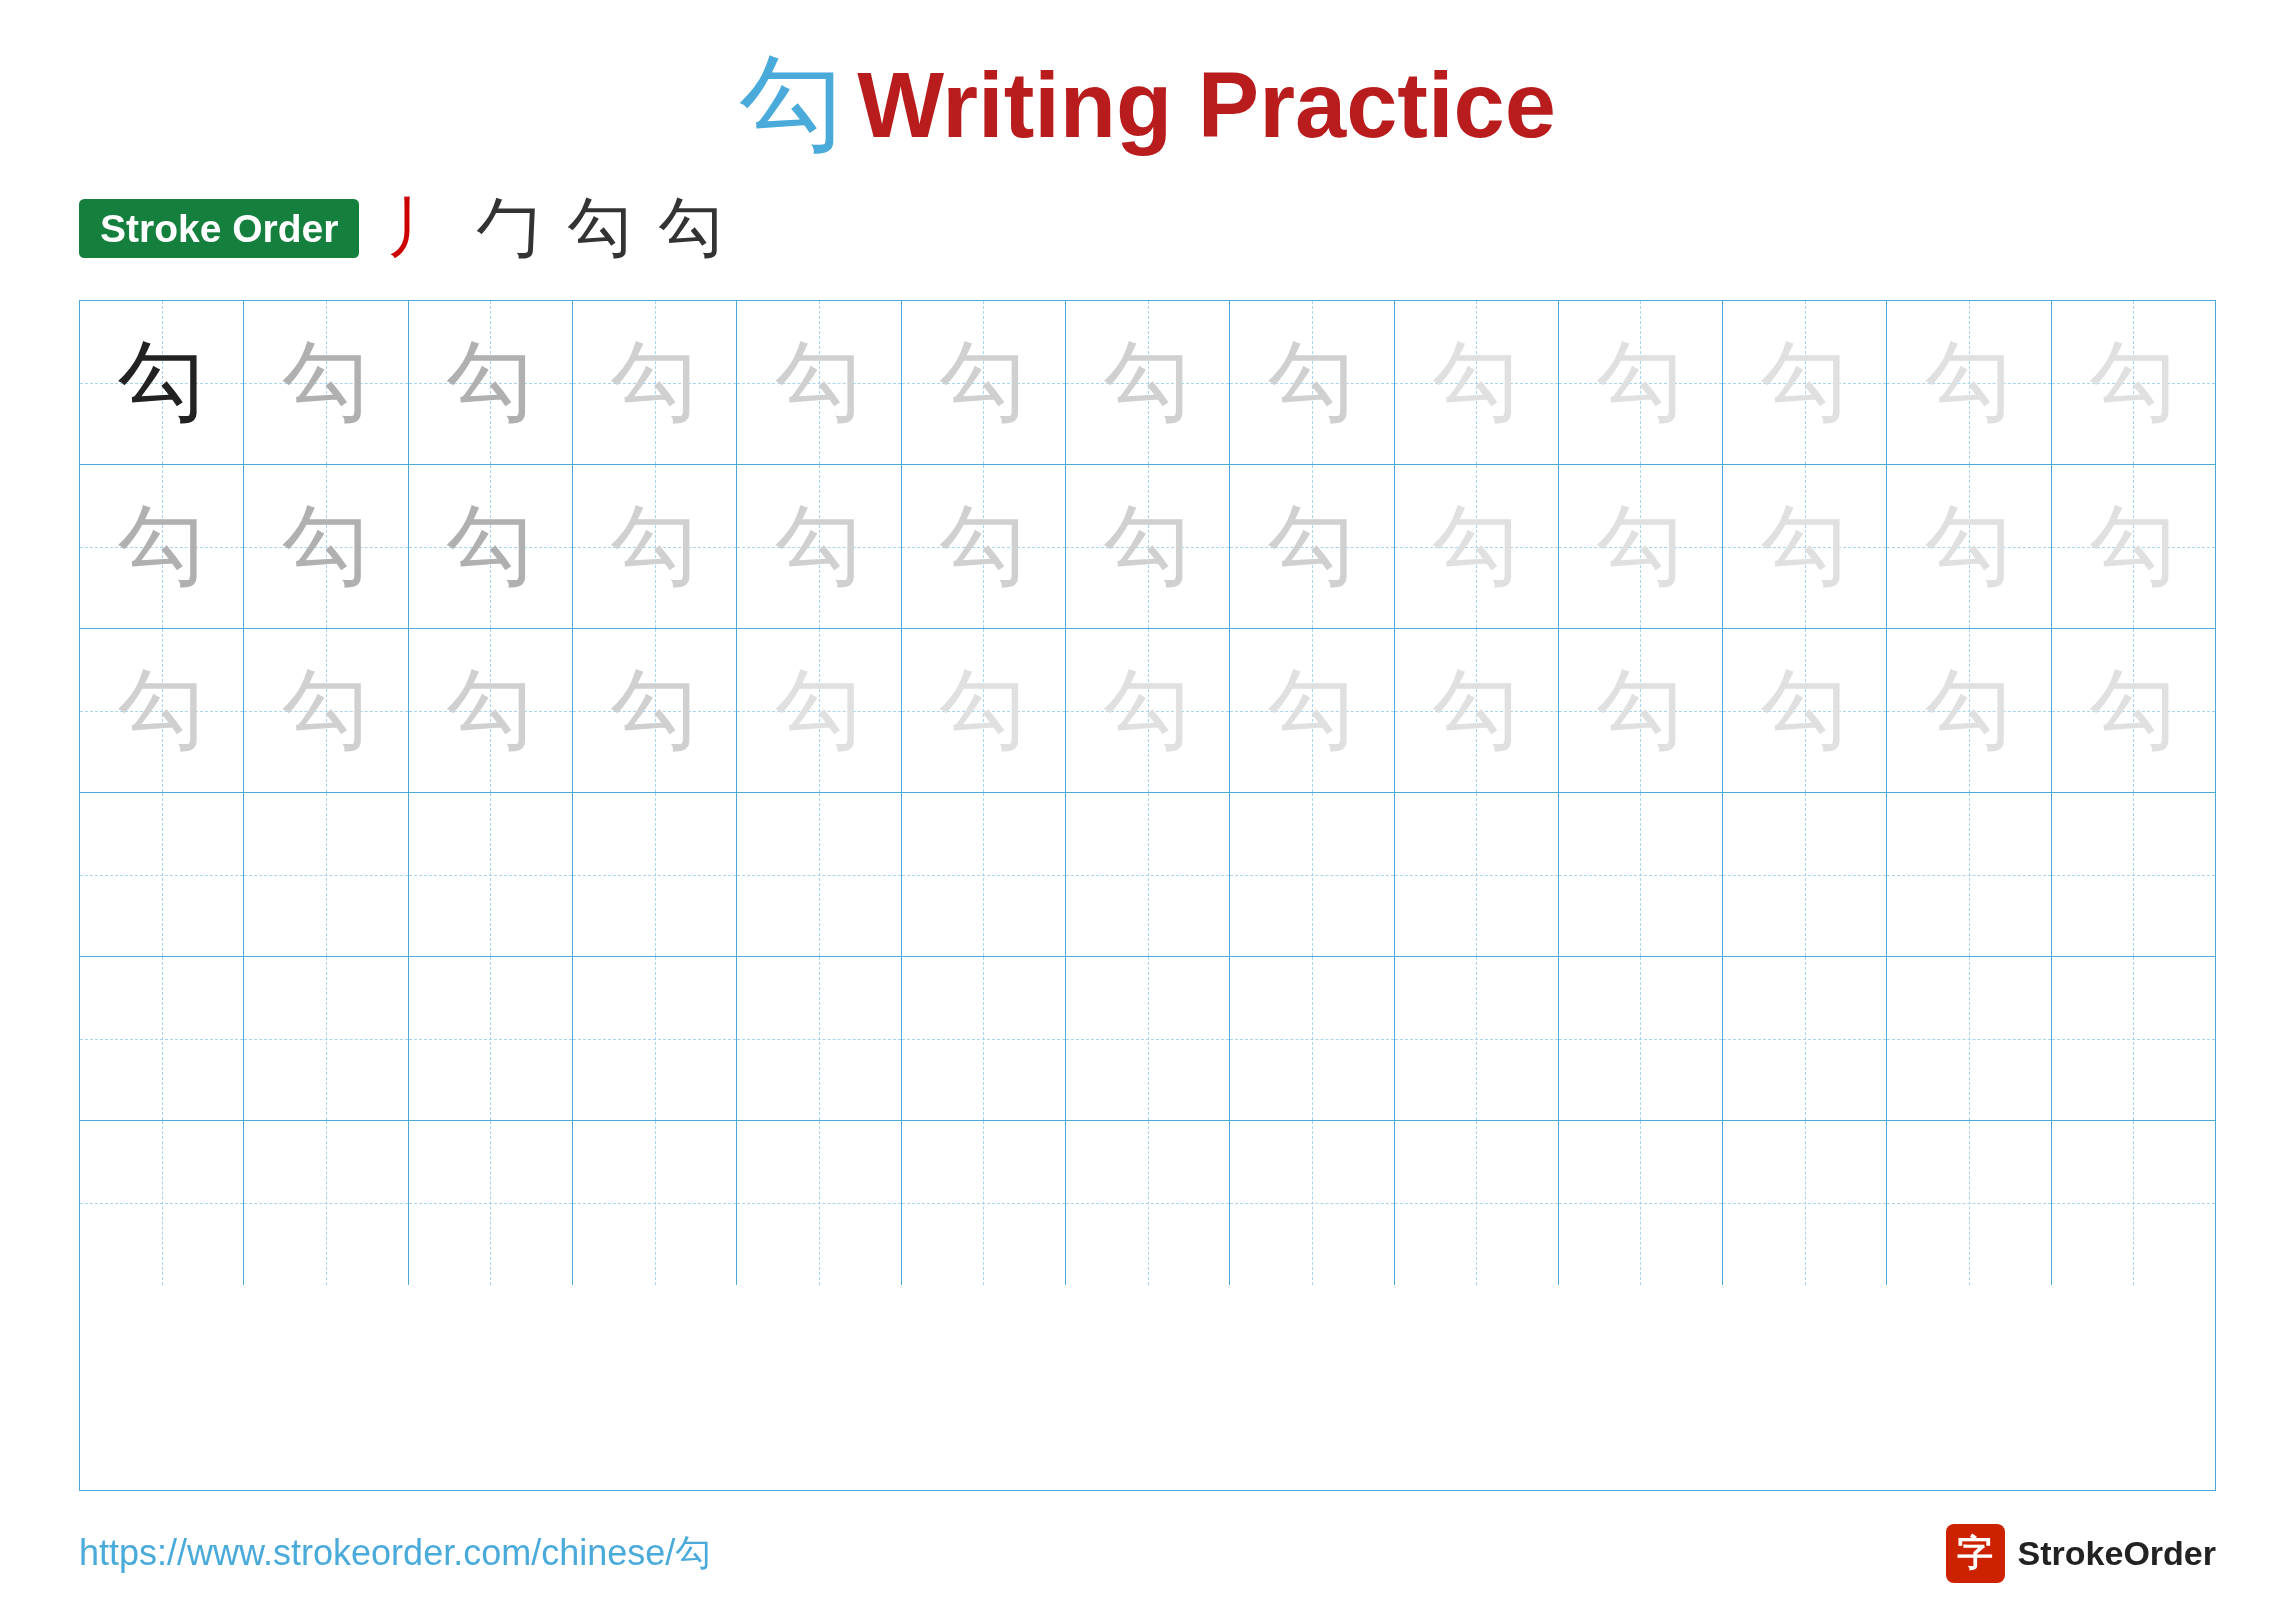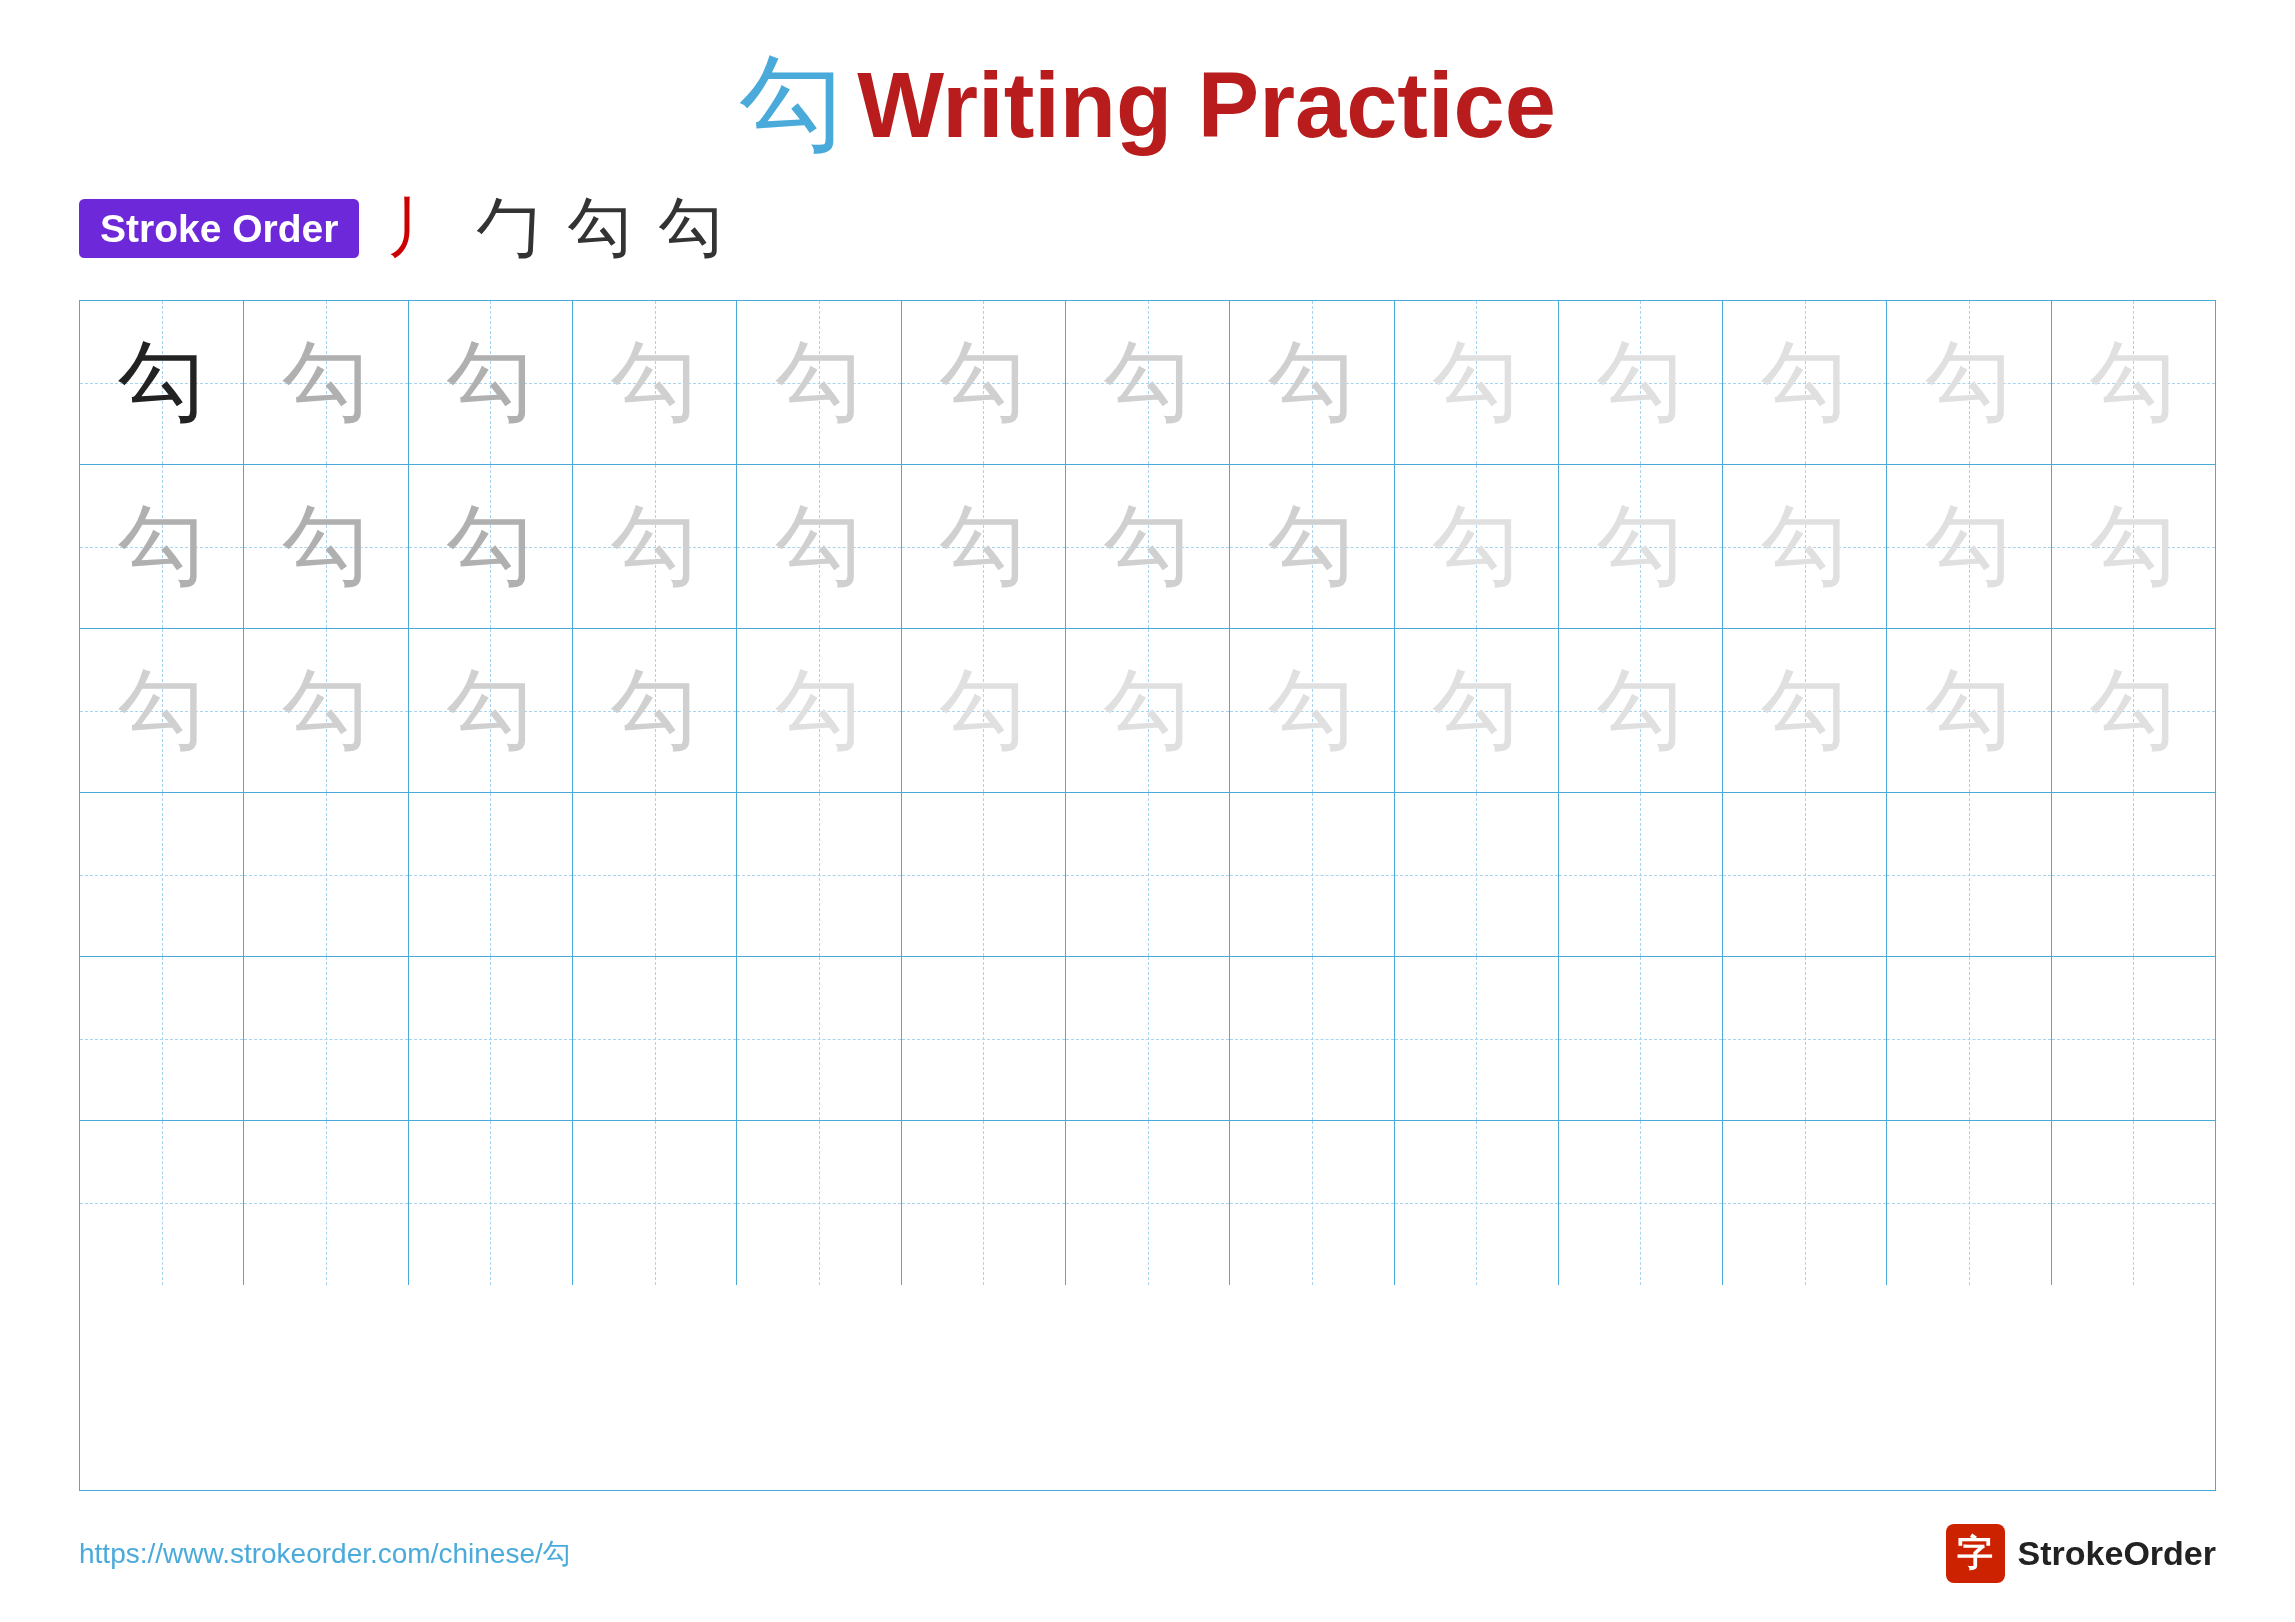--- a/index.html
+++ b/index.html
@@ -47,21 +47,21 @@
     
     .stroke-order-row {
       display: flex;
       align-items: center;
       gap: 26px;
       width: 100%;
       margin-bottom: 39px;
     }
 
     .stroke-order-badge {
-      background: #6d28d9;
+      background: #15803d;
       color: white;
       font-size: 39px;
       font-weight: bold;
       padding: 7.9px 21px;
       border-radius: 5.2px;
     }
 
     .stroke-step {
       font-size: 65px;
       line-height: 1;
@@ -168,21 +168,21 @@
     
     .footer {
       width: 100%;
       display: flex;
       align-items: center;
       justify-content: space-between;
       margin-top: 33px;
     }
 
     .footer-url {
-      font-size: 28px;
+      font-size: 36px;
       color: #4aabdb;
     }
 
     .footer-logo {
       display: flex;
       align-items: center;
       gap: 13px;
     }
 
     .footer-logo-icon {

